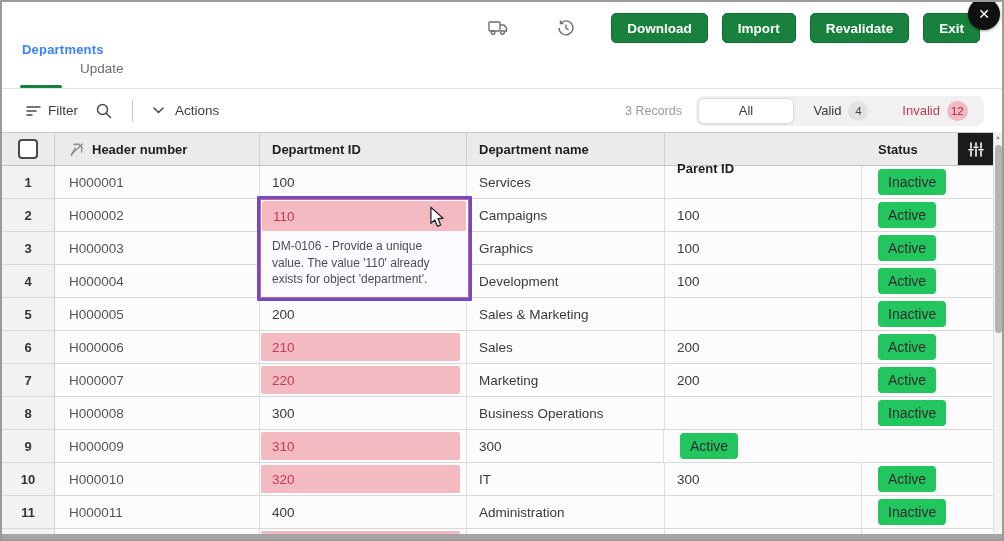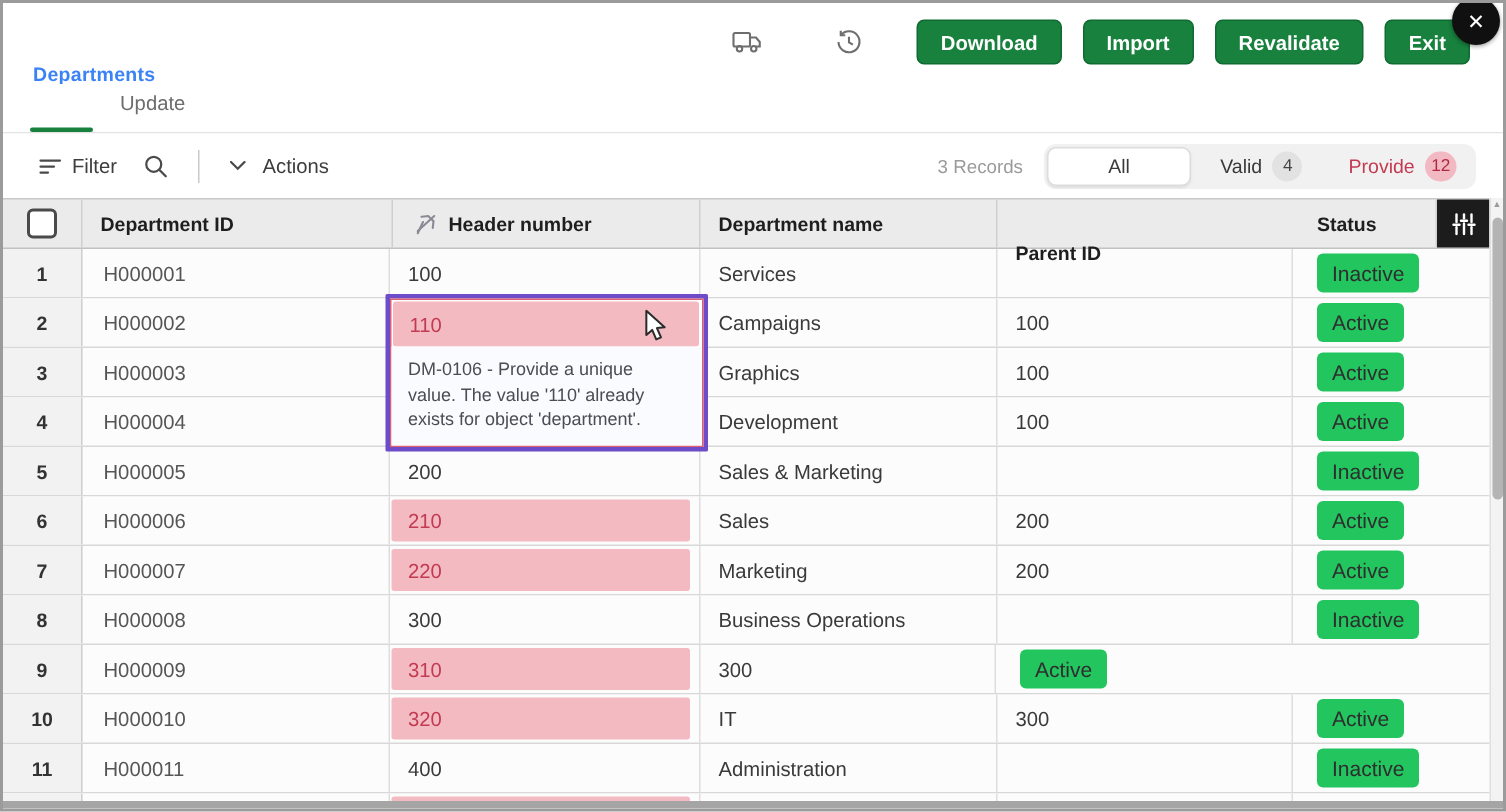--- a/index.html
+++ b/index.html
@@ -214,45 +214,45 @@
     <div class="records">3 Records</div>
     <div class="segmented">
       <div class="segment selected">
         <span>All</span>
       </div>
       <div class="segment">
         <span>Valid</span>
         <span class="badge">4</span>
       </div>
       <div class="segment invalid">
-        <span>Provide</span>
+        <span>Invalid</span>
         <span class="badge">12</span>
       </div>
     </div>
   </div>
 
   <div class="table">
     <div class="thead">
       <div class="th col-num">
         <div class="checkbox"></div>
-      </div>
-      <div class="th col-did">
-        <span>Department ID</span>
       </div>
       <div class="th col-hn">
         <span>
           <svg width="16" height="15" viewBox="0 0 16 15">
             <g stroke="#8a8a96" stroke-width="1.4" fill="none" stroke-linecap="round">
               <path d="M5 2.5 L9.5 2 L13 5.5 L12.5 10"></path>
               <line x1="6" y1="6" x2="2.5" y2="13.5"></line>
               <line x1="13.5" y1="2" x2="2.5" y2="12"></line>
             </g>
           </svg>
         </span>
         <span>Header number</span>
+      </div>
+      <div class="th col-did">
+        <span>Department ID</span>
       </div>
       <div class="th col-dn">
         <span>Department name</span>
       </div>
       <div class="th col-pid">
         <span>Parent ID</span>
       </div>
       <div class="th col-status">
         <span>Status</span>
       </div>

